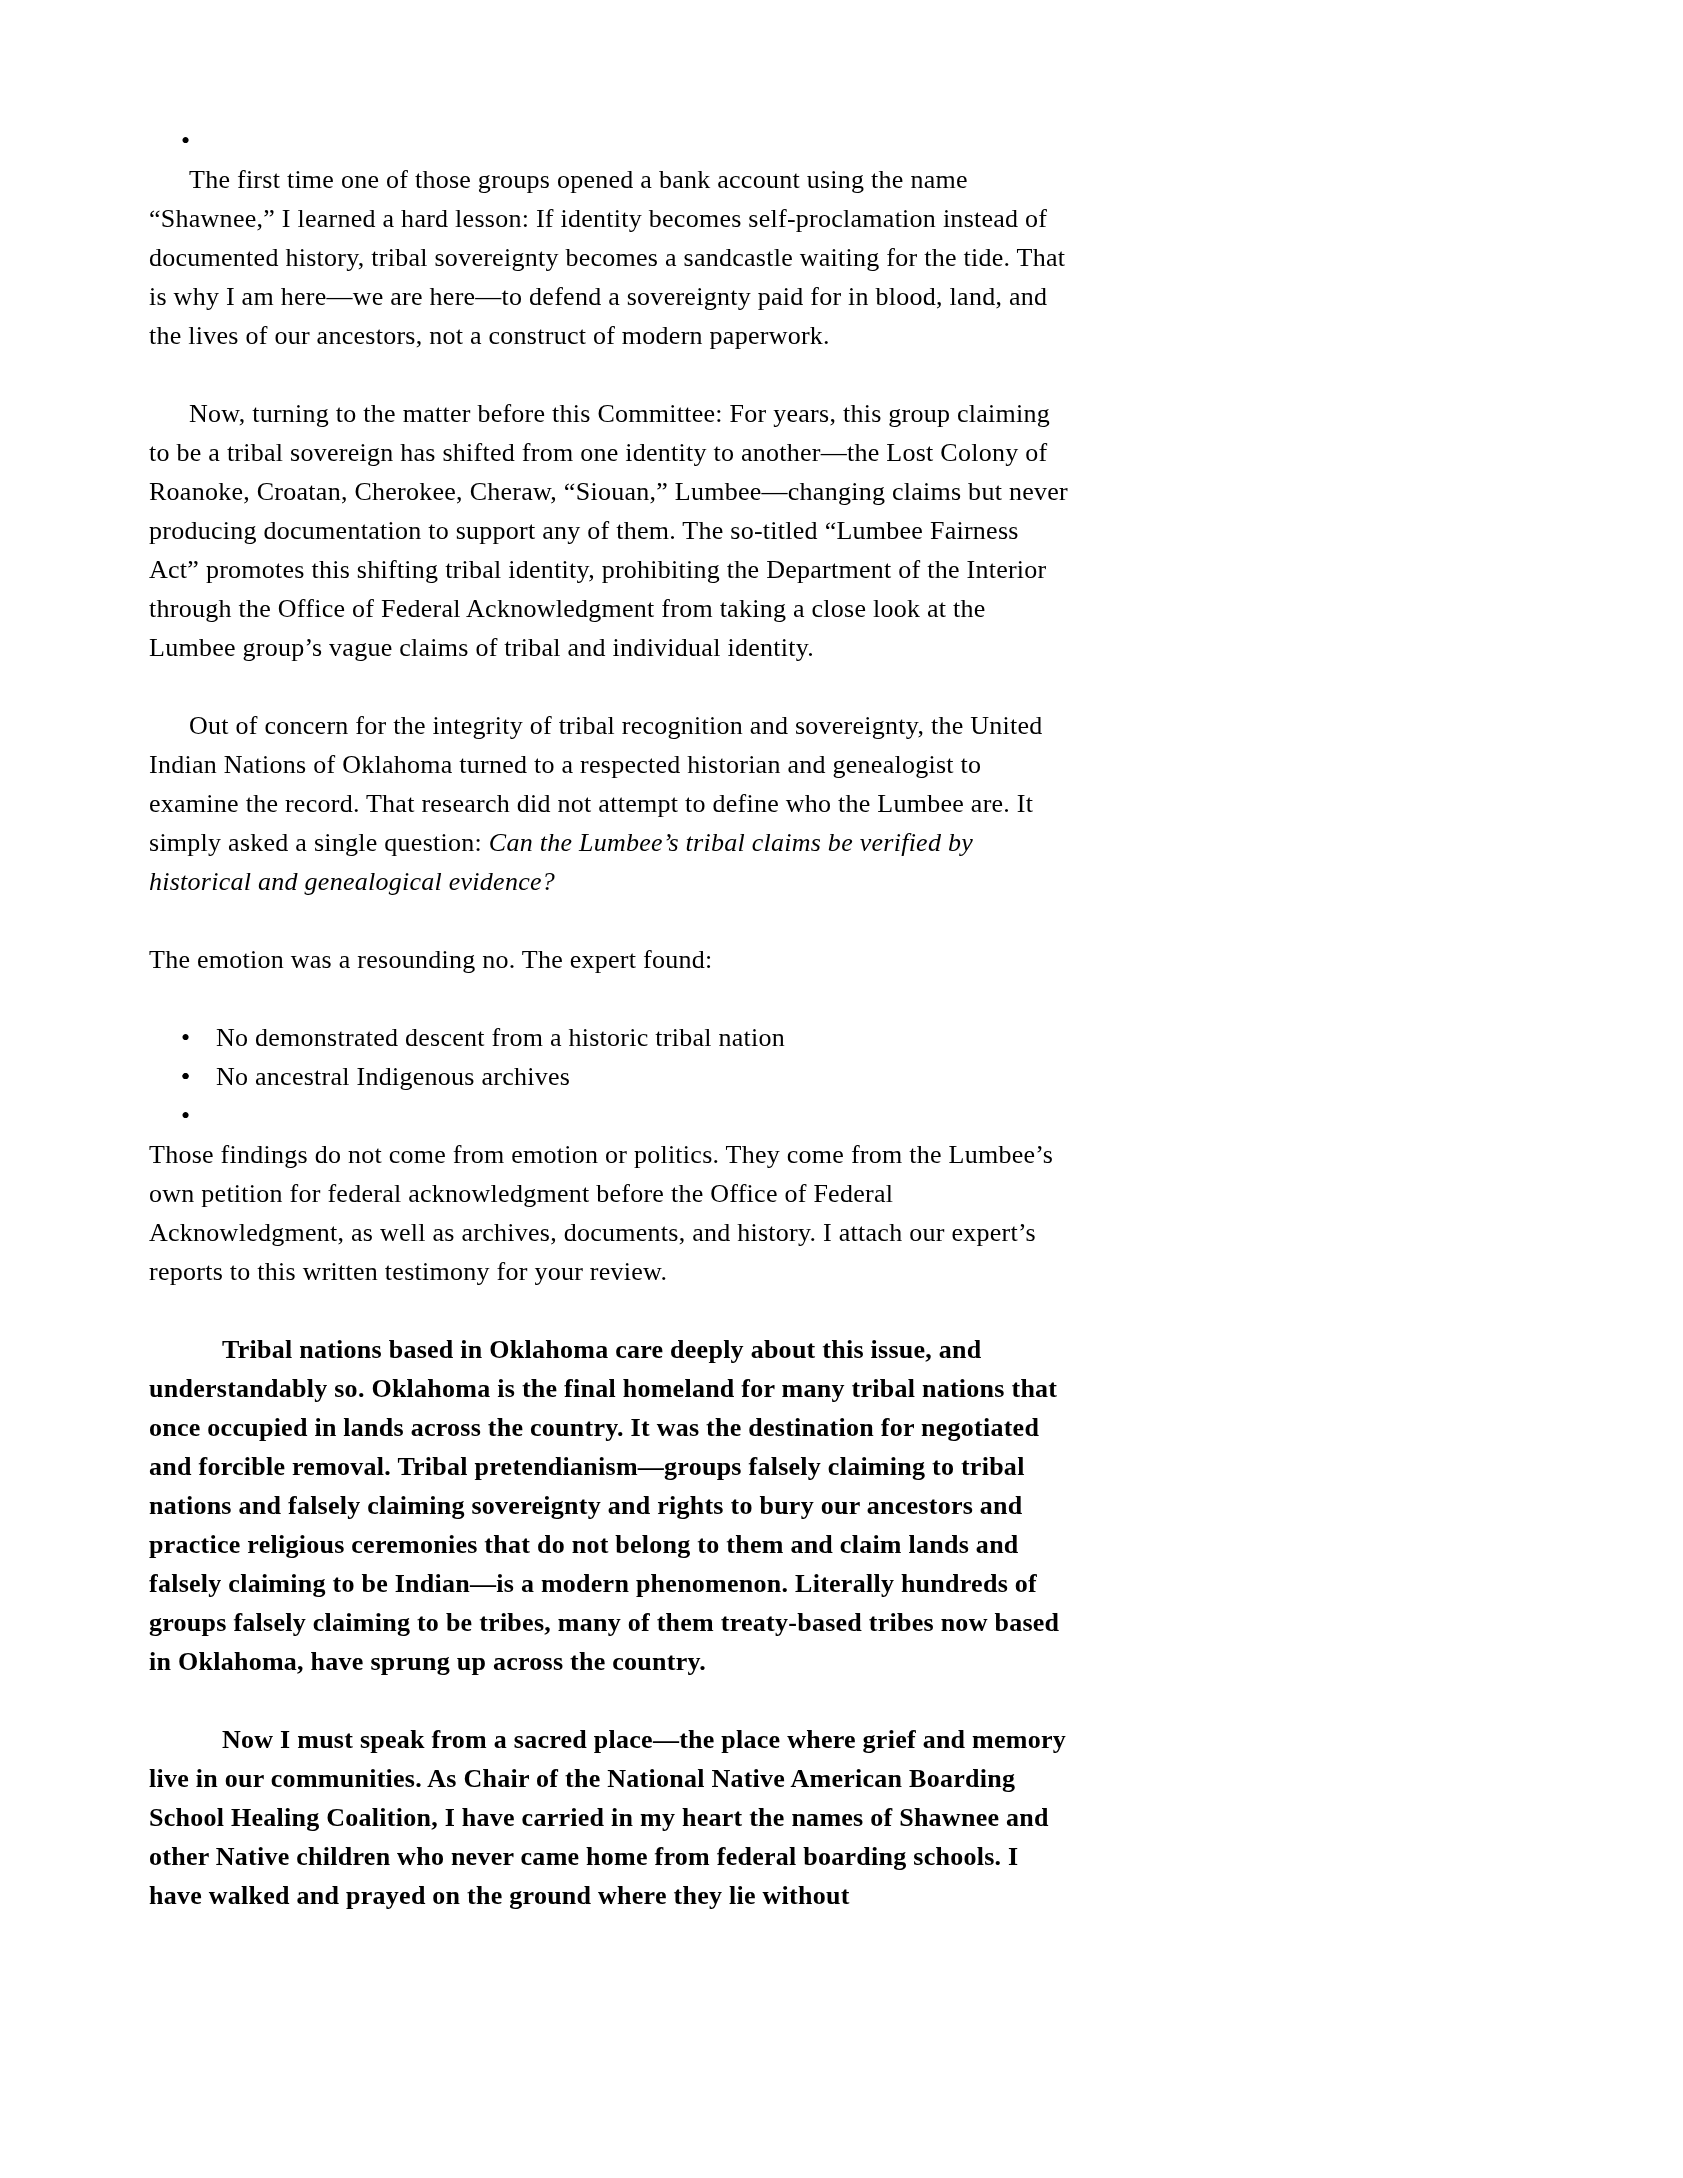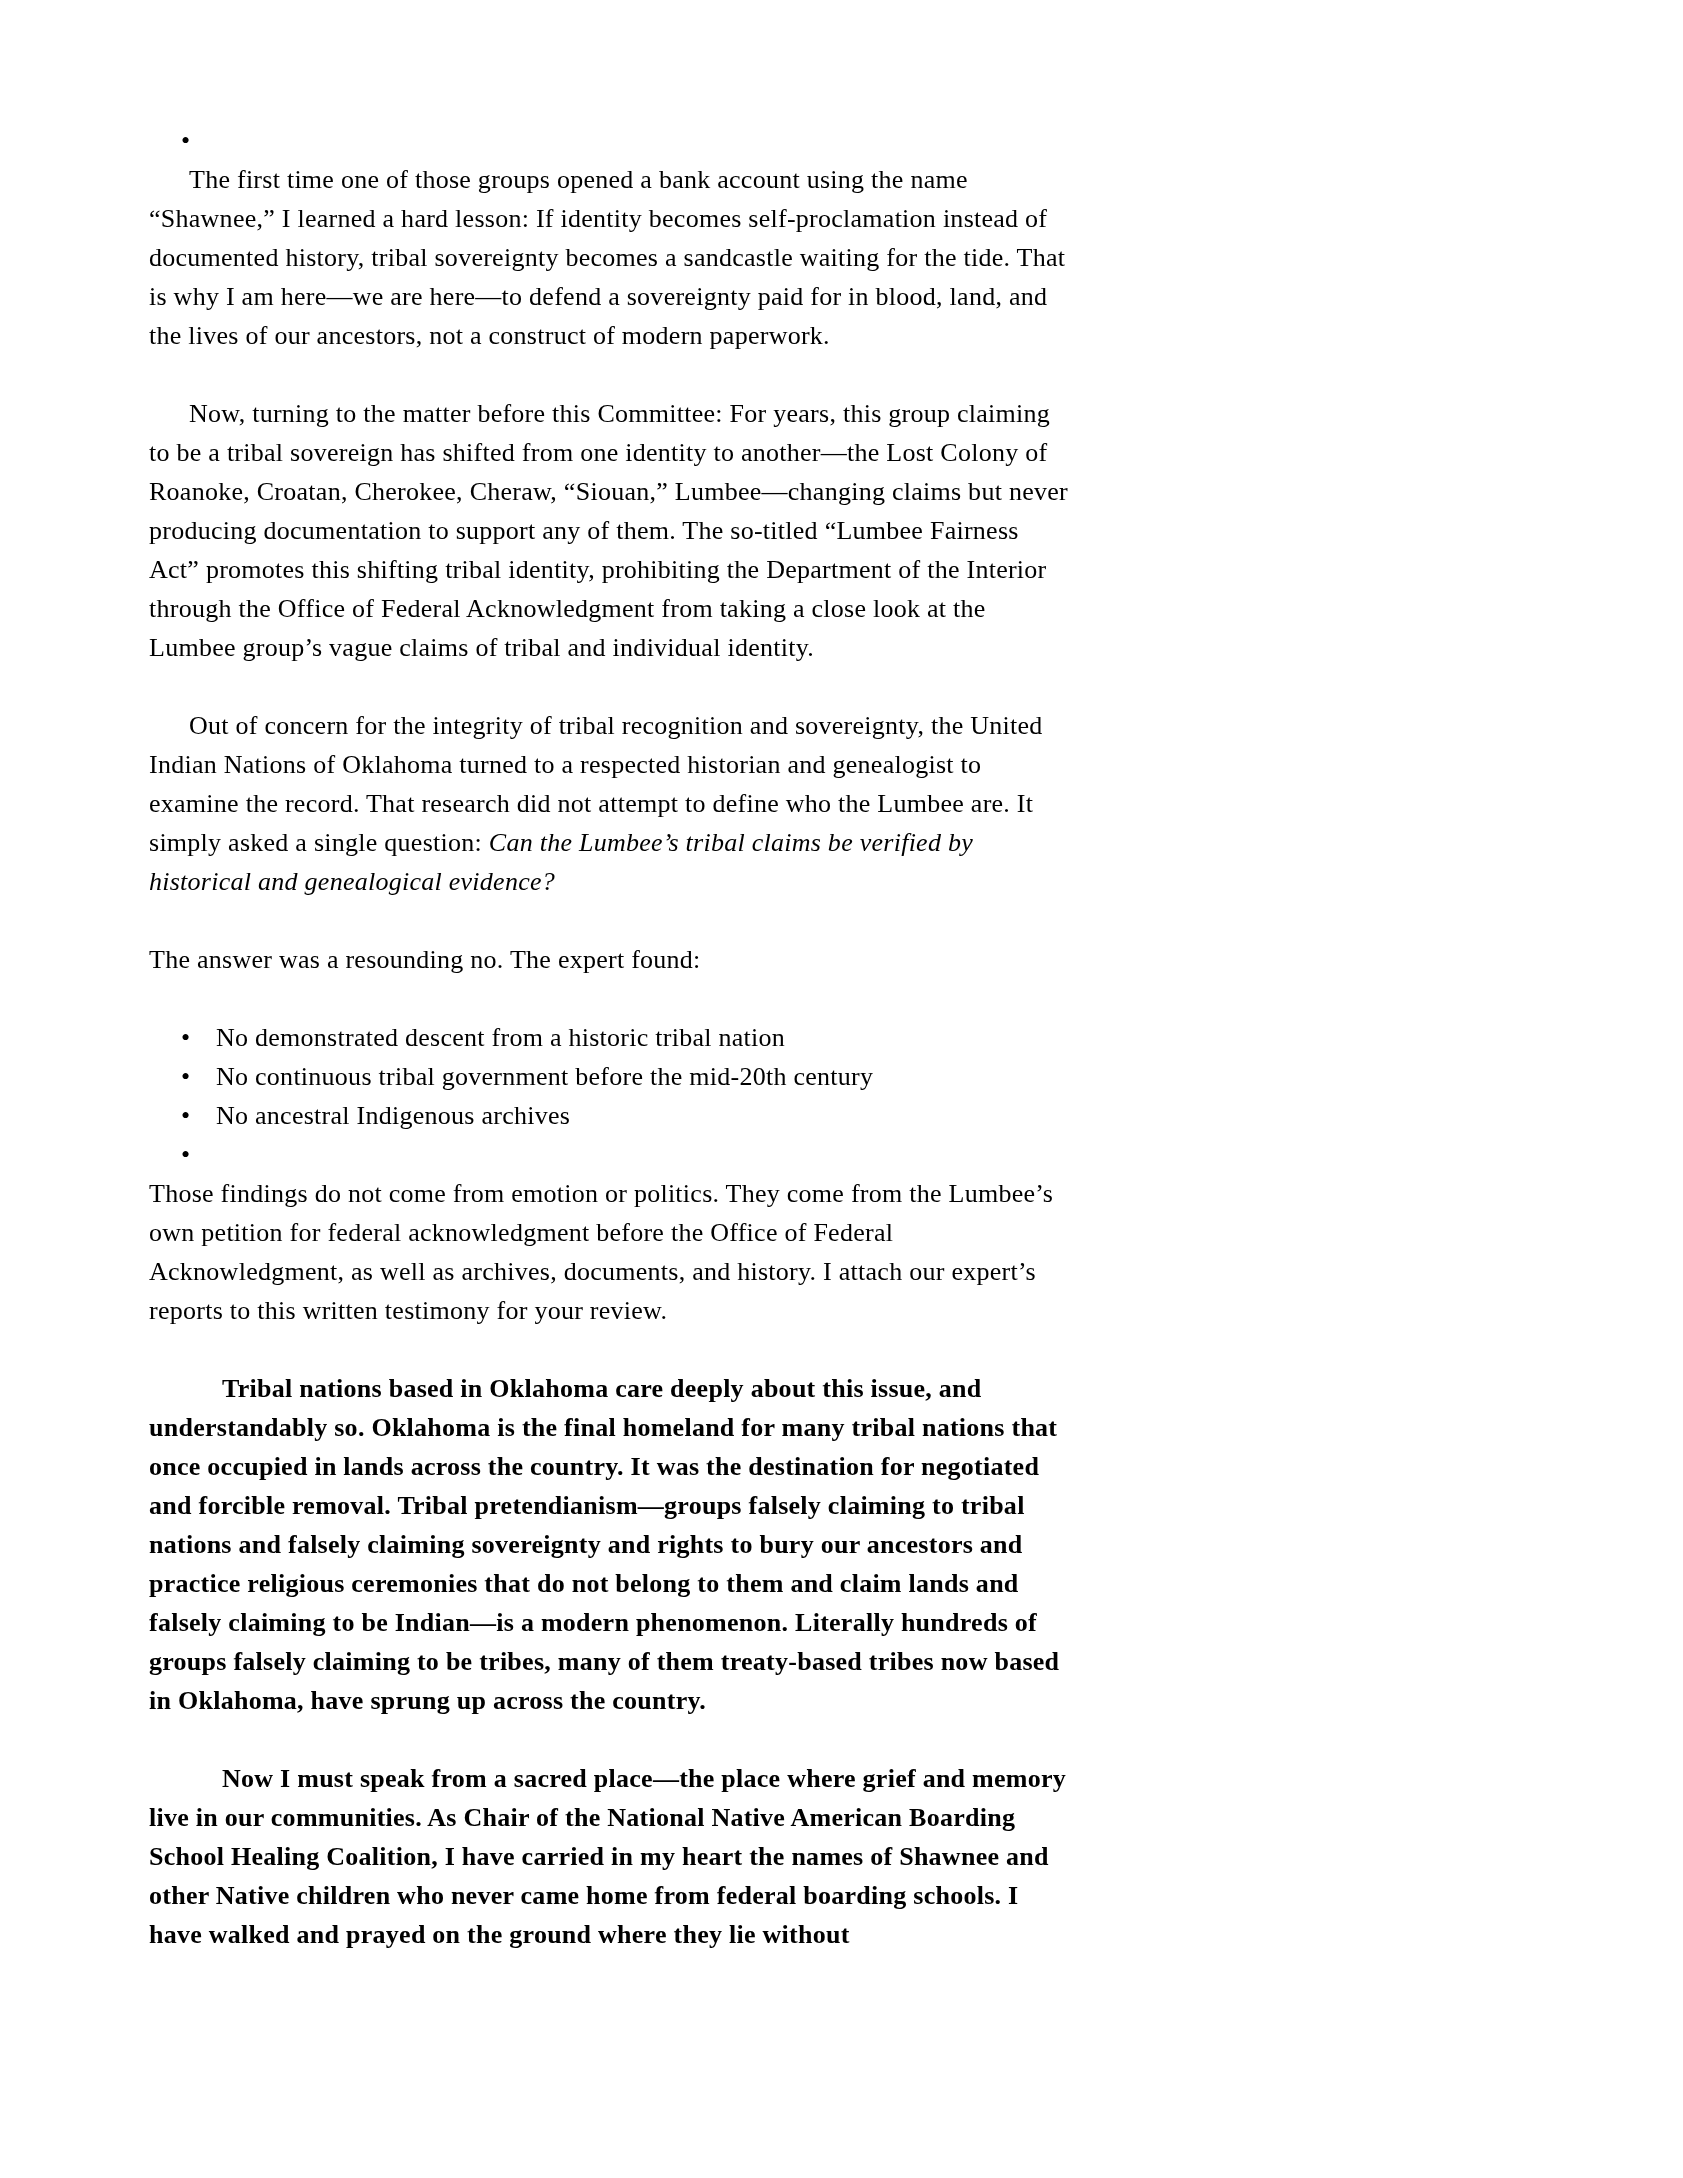--- a/index.html
+++ b/index.html
@@ -84,32 +84,31 @@
     <div class="gap-md"></div>
 
     <p class="body indent-std">Now, turning to the matter before this Committee: For years, this group claiming to be a tribal sovereign has shifted from one identity to another—the Lost Colony of Roanoke, Croatan, Cherokee, Cheraw, “Siouan,” Lumbee—changing claims but never producing documentation to support any of them. The so-titled “Lumbee Fairness Act” promotes this shifting tribal identity, prohibiting the Department of the Interior through the Office of Federal Acknowledgment from taking a close look at the Lumbee group’s vague claims of tribal and individual identity.</p>
 
     <div class="gap-md"></div>
 
     <p class="body indent-std"><span>Out of concern for the integrity of tribal recognition and sovereignty, the United Indian Nations of Oklahoma turned to a respected historian and genealogist to examine the record. That research did not attempt to define who the Lumbee are. It simply asked a single question: </span><span class="ital">Can the Lumbee’s tribal claims be verified by historical and genealogical evidence?</span></p>
 
     <div class="gap-md"></div>
 
-    <p class="body noindent">The answer was a resounding no. The expert found:</p>
+    <p class="body noindent">The emotion was a resounding no. The expert found:</p>
 
     <div class="gap-md"></div>
 
     <ul class="bullets tight">
       <li>
         <span class="bullet-glyph">•</span>
         <span>No demonstrated descent from a historic tribal nation</span>
       </li>
       <li>
         <span class="bullet-glyph">•</span>
-        <span>No continuous tribal government before the mid-20th century</span>
       </li>
       <li>
         <span class="bullet-glyph">•</span>
         <span>No ancestral Indigenous archives</span>
       </li>
       <li>
         <span class="bullet-glyph">•</span>
       </li>
     </ul>
 

